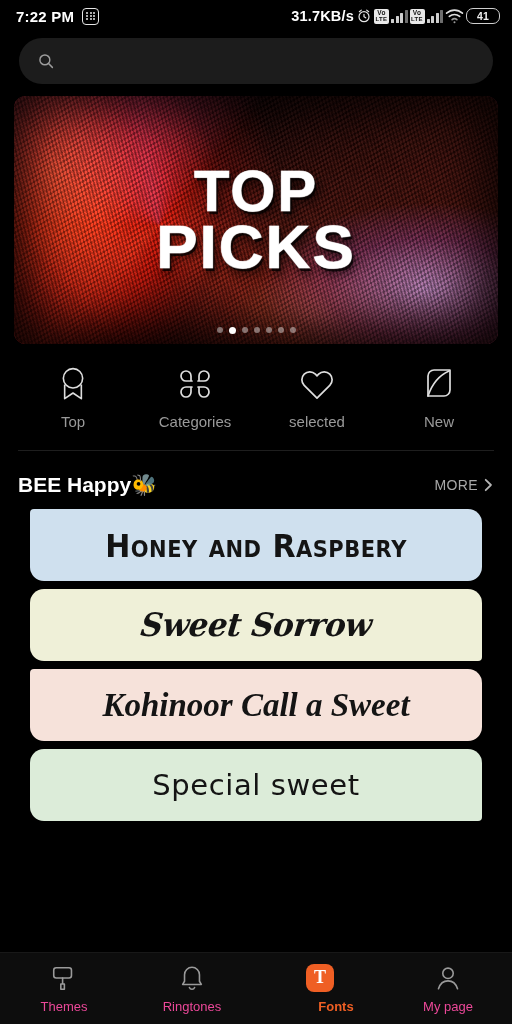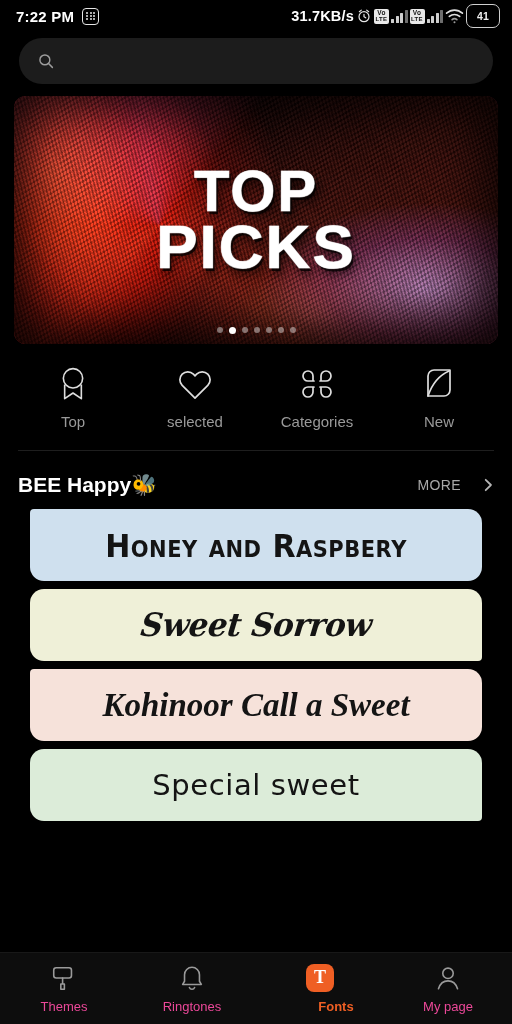--- a/index.html
+++ b/index.html
@@ -29,21 +29,21 @@
   .volte{
     font-size:6.5px;line-height:6.5px;font-weight:700;color:#111;background:#e9e9e9;
     border-radius:2px;padding:1px 1.5px;display:flex;flex-direction:column;align-items:center;
     width:15px;height:15px;justify-content:center;letter-spacing:.3px;
   }
   .bars{ display:flex;align-items:flex-end;gap:1.5px;height:14px; }
   .bars i{ width:3px;background:#cfcfcf;display:block;border-radius:.5px; }
   .bars i:nth-child(1){height:4px}.bars i:nth-child(2){height:7px}
   .bars i:nth-child(3){height:10px}.bars i:nth-child(4){height:13px;background:#6e6e6e}
   .batt{
-    border:1.6px solid #cfcfcf;border-radius:7px;padding:0 5px;height:24px;
+    border:1.6px solid #cfcfcf;border-radius:7px;padding:0 5px;height:16px;
     display:flex;align-items:center;justify-content:center;font-size:10.5px;
     font-weight:700;color:#f0f0f0;min-width:34px;
   }
 
   
   .search-wrap{ padding:6px 19px 0; }
   .searchbar{
     height:46px;background:#1c1c1c;border-radius:23px;display:flex;align-items:center;
     padding:0 18px; gap:10px;
   }
@@ -116,21 +116,21 @@
   .myfonts-value{ color:#9e9e9e;font-size:15px; }
   .check-badge{
     width:17px;height:17px;border-radius:50%;background:#21b521;
     display:flex;align-items:center;justify-content:center;
   }
   .chev{ stroke:#b5b5b5;stroke-width:2.2;fill:none;stroke-linecap:round;stroke-linejoin:round; }
 
   
   .sec-head{ display:flex;align-items:center;padding:22px 18px 0; }
   .sec-title{ color:#fff;font-size:21px;font-weight:700;display:flex;align-items:center;gap:1px; }
-  .sec-more{ margin-left:auto;display:flex;align-items:flex-end;gap:22px;color:#a9a9a9;font-size:14px;letter-spacing:.4px; }
+  .sec-more{ margin-left:auto;display:flex;align-items:flex-end;gap:5px;color:#a9a9a9;font-size:14px;letter-spacing:.4px; }
 
   
   .cards{ padding:12px 30px 0; display:flex; flex-direction:column; gap:8px; }
   .fcard{
     height:72px;display:flex;align-items:center;justify-content:center;
     position:relative; color:#141414; padding:0 14px; overflow:visible;
   }
   .fcard.tl{ border-radius:4px 14px 14px 14px; }
   .fcard.br{ border-radius:14px 14px 4px 14px; }
   .ftext{ white-space:nowrap; }
@@ -251,34 +251,34 @@
 
     <div class="cat">
       <svg width="34" height="36" viewBox="0 0 34 38">
         <circle cx="17" cy="13" r="10.2" class="icon-line"></circle>
         <path d="M8.2 19.5V34.5l8.8-6 8.8 6V19.5" class="icon-line" stroke-linejoin="round"></path>
       </svg>
       <span class="cat-label">Top</span>
     </div>
 
     <div class="cat">
-      <svg width="36" height="36" viewBox="0 0 36 34">
-        <path d="M18 31.2 5.2 18.4a7.9 7.9 0 0 1 0-11.2 7.9 7.9 0 0 1 11.2 0L18 8.8l1.6-1.6a7.9 7.9 0 0 1 11.2 0 7.9 7.9 0 0 1 0 11.2z" class="icon-line" stroke-linejoin="round"></path>
-      </svg>
-      <span class="cat-label">selected</span>
-    </div>
-
-    <div class="cat">
       <svg width="36" height="36" viewBox="0 0 36 36">
         <path d="M15 15H9a5 5 0 1 1 5-5v5z" class="icon-line" stroke-linejoin="round"></path>
         <path d="M21 15h6a5 5 0 1 0-5-5v5z" class="icon-line" stroke-linejoin="round"></path>
         <path d="M15 21H9a5 5 0 1 0 5 5v-5z" class="icon-line" stroke-linejoin="round"></path>
         <path d="M21 21h6a5 5 0 1 1-5 5v-5z" class="icon-line" stroke-linejoin="round"></path>
       </svg>
       <span class="cat-label">Categories</span>
+    </div>
+
+    <div class="cat">
+      <svg width="36" height="36" viewBox="0 0 36 34">
+        <path d="M18 31.2 5.2 18.4a7.9 7.9 0 0 1 0-11.2 7.9 7.9 0 0 1 11.2 0L18 8.8l1.6-1.6a7.9 7.9 0 0 1 11.2 0 7.9 7.9 0 0 1 0 11.2z" class="icon-line" stroke-linejoin="round"></path>
+      </svg>
+      <span class="cat-label">selected</span>
     </div>
 
     <div class="cat">
       <svg width="34" height="36" viewBox="0 0 34 36">
         <path d="M6 30V10a6 6 0 0 1 6-6h16v20a6 6 0 0 1-6 6H6z" class="icon-line" stroke-linejoin="round"></path>
         <path d="M6 30C10 18 18 9 27 5" class="icon-line" stroke-linecap="round"></path>
       </svg>
       <span class="cat-label">New</span>
     </div>
 

